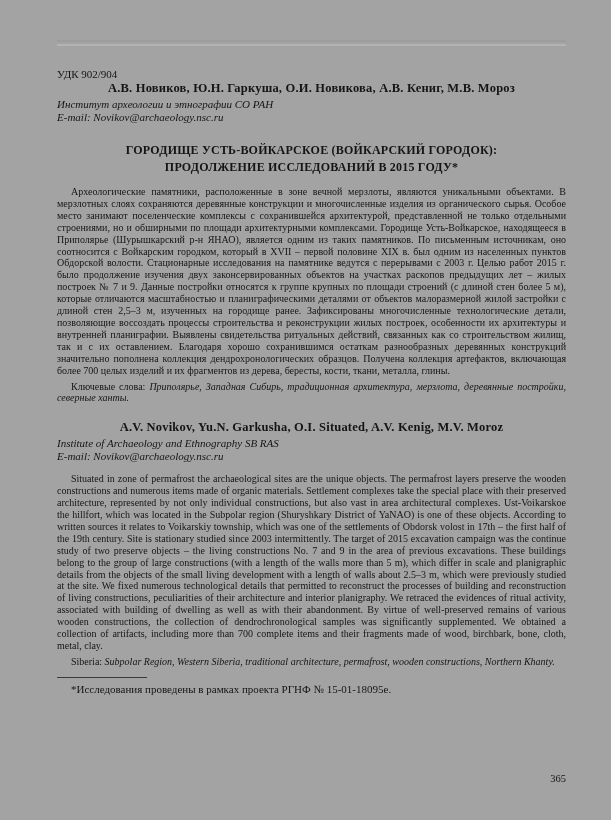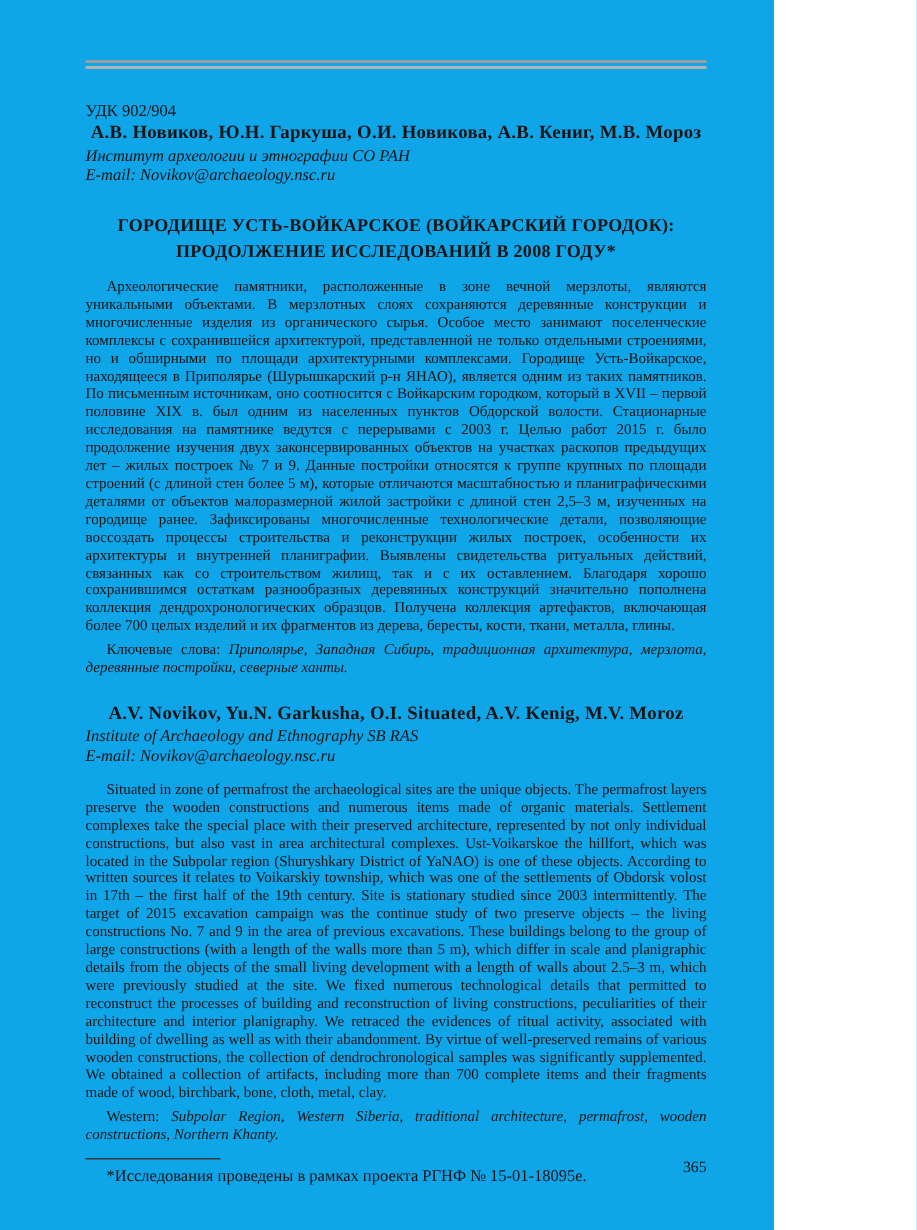--- a/index.html
+++ b/index.html
@@ -2,23 +2,23 @@
 <html><head>
 <meta charset="utf-8">
 <style>
   html, body {
     margin: 0;
     padding: 0;
     background: #ffffff;
   }
   .page {
     position: relative;
-    width: 516px;
+    width: 611px;
     height: 820px;
-    background: #0ea5e9;
+    background: #a3a3a3;
     font-family: "Liberation Serif", serif;
     color: #151515;
     overflow: hidden;
   }
   .content {
     padding: 0 45px 0 57px; 
   }
   .double-rule {
     margin-top: 40px;
     height: 2px;
@@ -97,35 +97,35 @@
     <div class="double-rule"></div>
 
     <div class="udc">УДК 902/904</div>
 
     <div class="authors ru">А.В. Новиков, Ю.Н. Гаркуша, О.И. Новикова, А.В. Кениг, М.В. Мороз</div>
     <div class="affil first">Институт археологии и этнографии СО РАН</div>
     <div class="affil">E-mail: Novikov@archaeology.nsc.ru</div>
 
     <h1 class="article-title">
         <span>ГОРОДИЩЕ УСТЬ-ВОЙКАРСКОЕ (ВОЙКАРСКИЙ ГОРОДОК):</span>
-        <span>ПРОДОЛЖЕНИЕ ИССЛЕДОВАНИЙ В 2008 ГОДУ*</span>
+        <span>ПРОДОЛЖЕНИЕ ИССЛЕДОВАНИЙ В 2015 ГОДУ*</span>
       </h1>
 
     <p class="abstract">Археологические памятники, расположенные в зоне вечной мерзлоты, являются уникальными объектами. В мерзлотных слоях сохраняются деревянные конструкции и многочисленные изделия из органического сырья. Особое место занимают поселенческие комплексы с сохранившейся архитектурой, представленной не только отдельными строениями, но и обширными по площади архитектурными комплексами. Городище Усть-Войкарское, находящееся в Приполярье (Шурышкарский р-н ЯНАО), является одним из таких памятников. По письменным источникам, оно соотносится с Войкарским городком, который в XVII – первой половине XIX в. был одним из населенных пунктов Обдорской волости. Стационарные исследования на памятнике ведутся с перерывами с 2003 г. Целью работ 2015 г. было продолжение изучения двух законсервированных объектов на участках раскопов предыдущих лет – жилых построек № 7 и 9. Данные постройки относятся к группе крупных по площади строений (с длиной стен более 5 м), которые отличаются масштабностью и планиграфическими деталями от объектов малоразмерной жилой застройки с длиной стен 2,5–3 м, изученных на городище ранее. Зафиксированы многочисленные технологические детали, позволяющие воссоздать процессы строительства и реконструкции жилых построек, особенности их архитектуры и внутренней планиграфии. Выявлены свидетельства ритуальных действий, связанных как со строительством жилищ, так и с их оставлением. Благодаря хорошо сохранившимся остаткам разнообразных деревянных конструкций значительно пополнена коллекция дендрохронологических образцов. Получена коллекция артефактов, включающая более 700 целых изделий и их фрагментов из дерева, бересты, кости, ткани, металла, глины.</p>
 
     <p class="keywords"><span class="kw-label">Ключевые слова: </span><span class="kw-body">Приполярье, Западная Сибирь, традиционная архитектура, мерзлота, деревянные постройки, северные ханты.</span></p>
 
     <div class="authors en">A.V. Novikov, Yu.N. Garkusha, O.I. Situated, A.V. Kenig, M.V. Moroz</div>
     <div class="affil first">Institute of Archaeology and Ethnography SB RAS</div>
     <div class="affil">E-mail: Novikov@archaeology.nsc.ru</div>
 
 
     <p class="abstract">Situated in zone of permafrost the archaeological sites are the unique objects. The permafrost layers preserve the wooden constructions and numerous items made of organic materials. Settlement complexes take the special place with their preserved architecture, represented by not only individual constructions, but also vast in area architectural complexes. Ust-Voikarskoe the hillfort, which was located in the Subpolar region (Shuryshkary District of YaNAO) is one of these objects. According to written sources it relates to Voikarskiy township, which was one of the settlements of Obdorsk volost in 17th – the first half of the 19th century. Site is stationary studied since 2003 intermittently. The target of 2015 excavation campaign was the continue study of two preserve objects – the living constructions No. 7 and 9 in the area of previous excavations. These buildings belong to the group of large constructions (with a length of the walls more than 5 m), which differ in scale and planigraphic details from the objects of the small living development with a length of walls about 2.5–3 m, which were previously studied at the site. We fixed numerous technological details that permitted to reconstruct the processes of building and reconstruction of living constructions, peculiarities of their architecture and interior planigraphy. We retraced the evidences of ritual activity, associated with building of dwelling as well as with their abandonment. By virtue of well-preserved remains of various wooden constructions, the collection of dendrochronological samples was significantly supplemented. We obtained a collection of artifacts, including more than 700 complete items and their fragments made of wood, birchbark, bone, cloth, metal, clay.</p>
 
-    <p class="keywords"><span class="kw-label">Western: </span><span class="kw-body">Subpolar Region, Western Siberia, traditional architecture, permafrost, wooden constructions, Northern Khanty.</span></p>
+    <p class="keywords"><span class="kw-label">Siberia: </span><span class="kw-body">Subpolar Region, Western Siberia, traditional architecture, permafrost, wooden constructions, Northern Khanty.</span></p>
 
     <div class="footnote-rule"></div>
     <p class="footnote">*Исследования проведены в рамках проекта РГНФ № 15-01-18095е.</p>
 
   </div>
 
   <div class="page-number">365</div>
 </div>
 
 </body></html>

